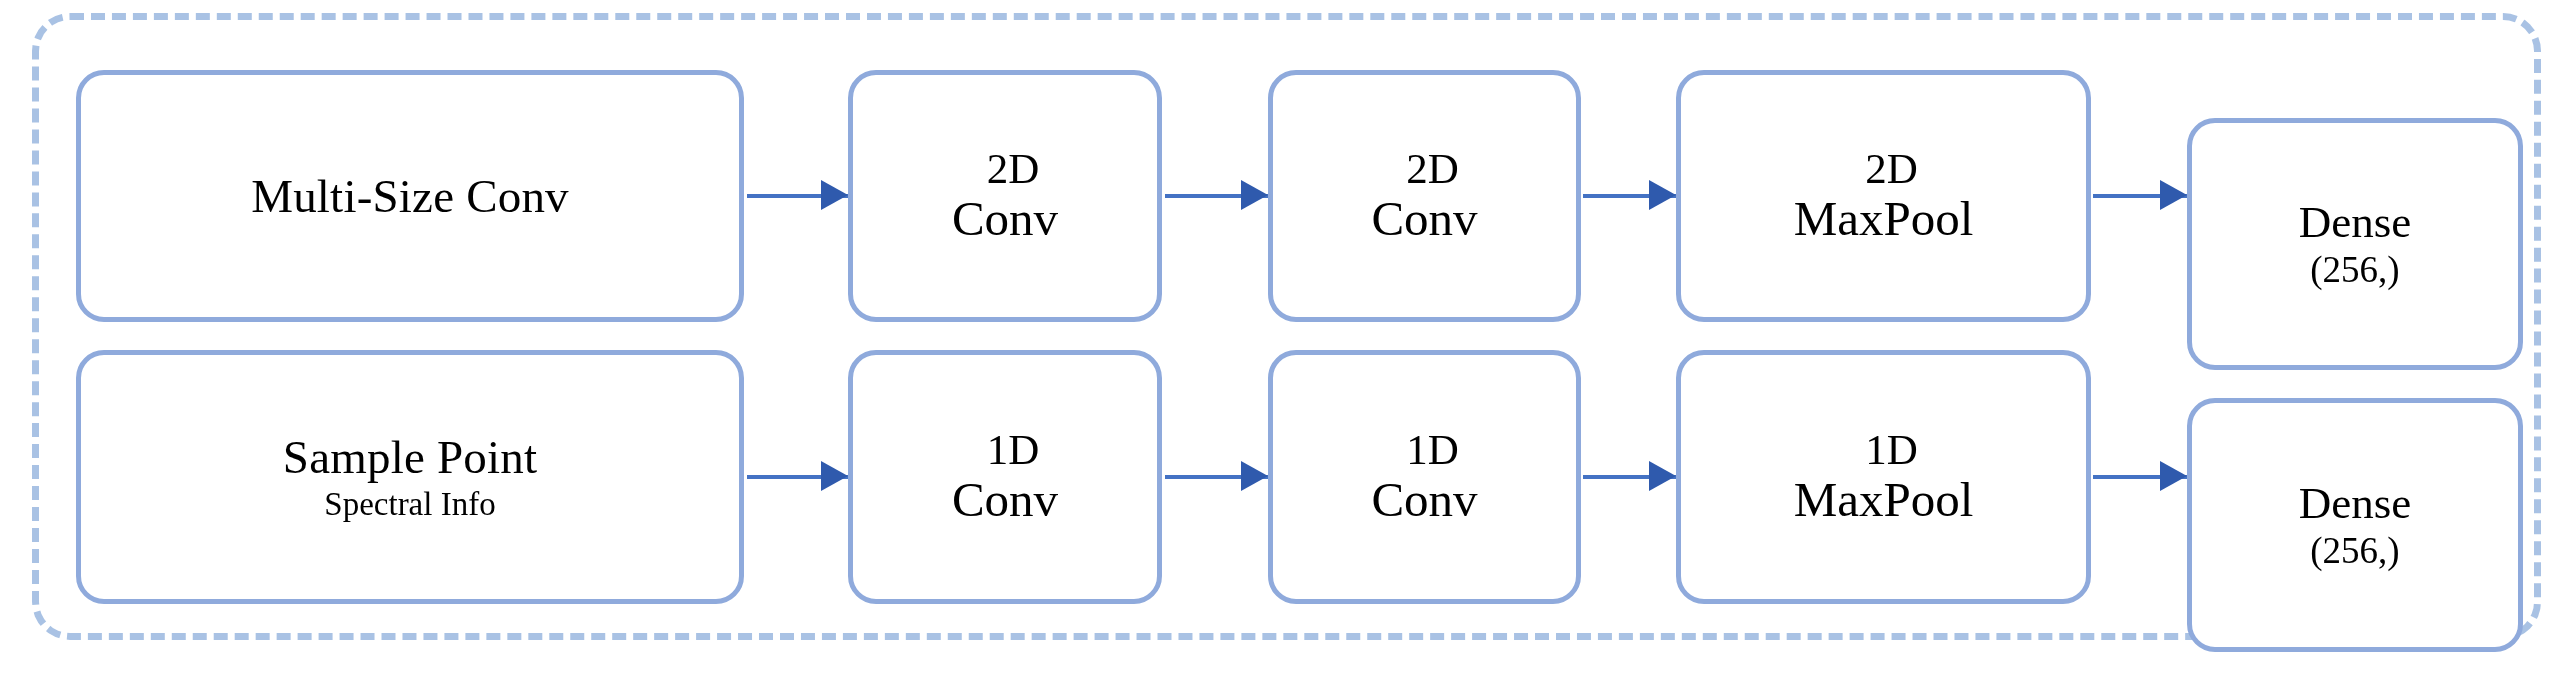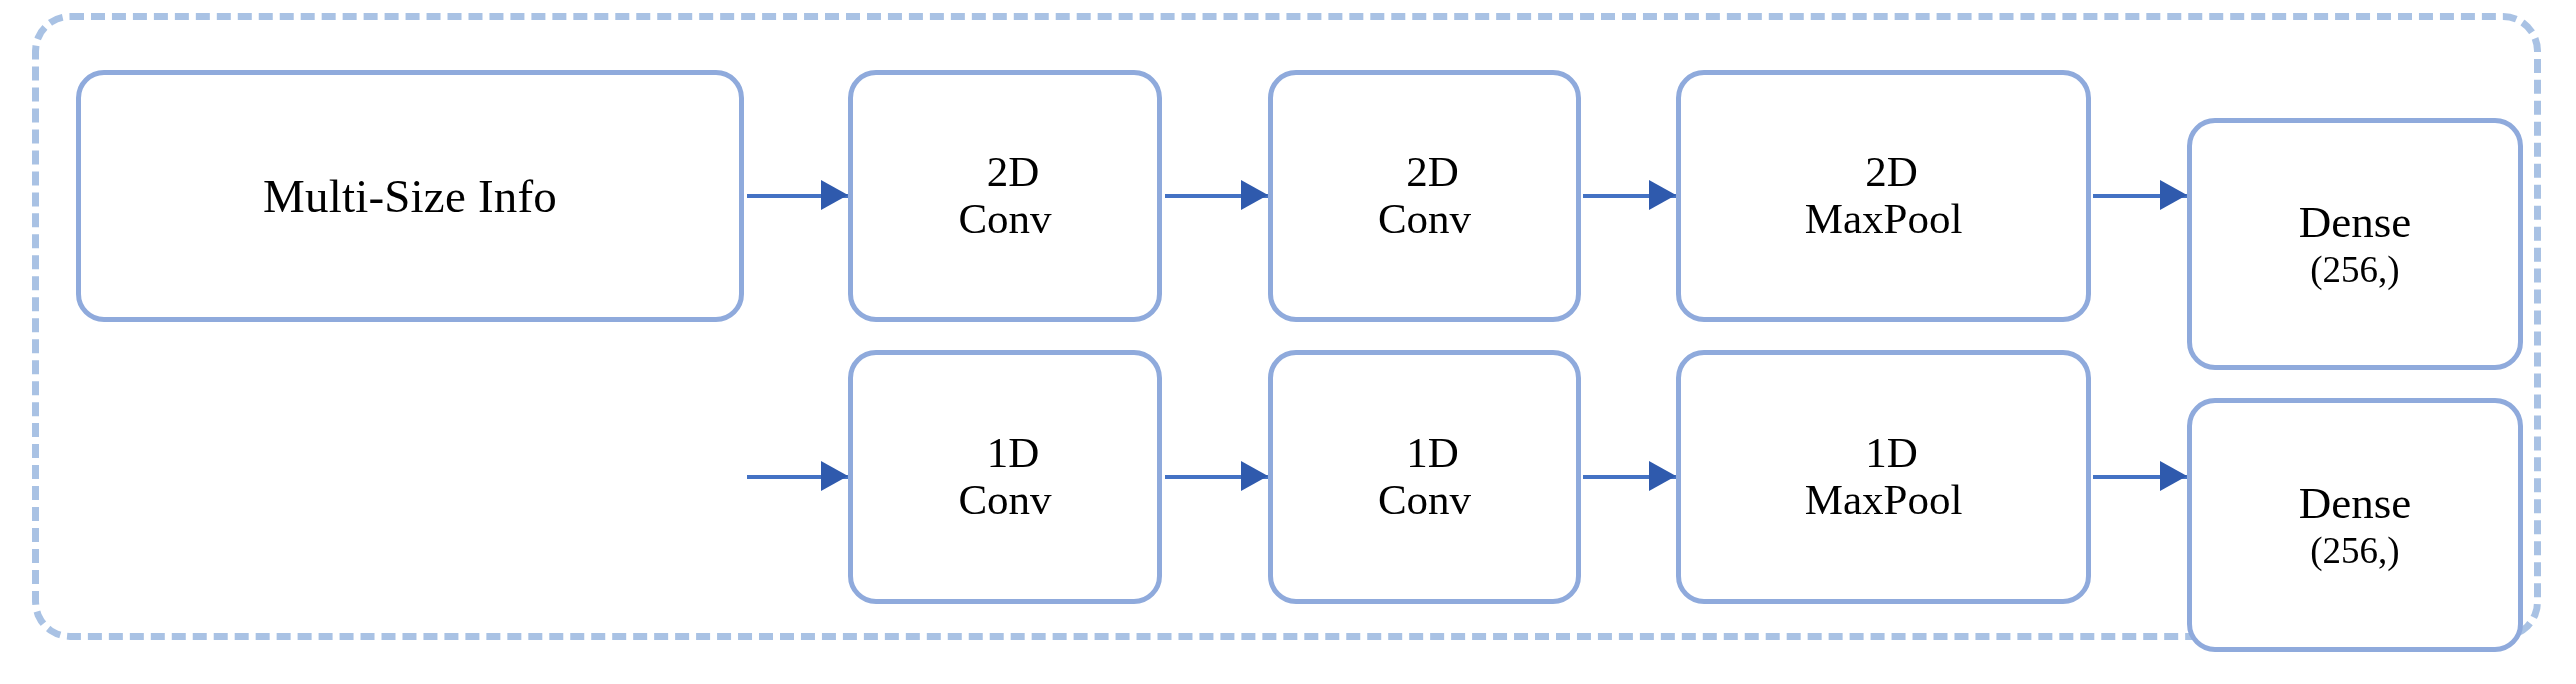--- a/index.html
+++ b/index.html
@@ -67,21 +67,21 @@
   .col2 { left: 848px; width: 314px; }
   .col3 { left: 1268px; width: 313px; }
   .col4 { left: 1676px; width: 415px; }
   .col5 { left: 2187px; width: 336px; margin-top: 48px; }
 
   
   .kind-input .node-title { font-size: 47px; letter-spacing: 0.2px; }
   .kind-input .node-sub   { font-size: 33px; margin-top: 5px; }
 
   .kind-layer .node-title { font-size: 43px; margin-left: 16px; }
-  .kind-layer .node-sub   { font-size: 43px; margin-top: 1.7px; }
+  .kind-layer .node-sub   { font-size: 49px; margin-top: 1.7px; }
 
   .kind-dense .node-title { font-size: 45px; }
   .kind-dense .node-sub   { font-size: 37px; margin-top: 5px; }
 
   
   .arrow {
     position: absolute;
     height: 0;
   }
   .arrow .shaft {
@@ -112,21 +112,21 @@
   .arrow.a4 { left: 2093px; width: 94px; }
 </style>
 </head>
 <body>
 
 <div id="diagram-root">
 
   <div class="dashed-container"></div>
 
   <div class="node-box row1 col1 kind-input">
-    <span class="node-title">Multi-Size Info</span>
+    <span class="node-title">Multi-Size Conv</span>
   </div>
 
   <div class="arrow r1 a1">
     <span class="shaft" style="width:100%"></span>
     <span class="head" style="right:0"></span>
   </div>
 
   <div class="node-box row1 col2 kind-layer">
     <span class="node-title">2D</span>
     <span class="node-sub">Conv</span>
@@ -155,20 +155,24 @@
   <div class="arrow r1 a4">
     <span class="shaft" style="width:100%"></span>
     <span class="head" style="right:0"></span>
   </div>
 
   <div class="node-box row1 col5 kind-dense">
     <span class="node-title">Dense</span>
     <span class="node-sub">(256,)</span>
   </div>
 
+  <div class="node-box row2 col1 kind-input">
+    <span class="node-title">Sample Point</span>
+    <span class="node-sub">Spectral Info</span>
+  </div>
 
   <div class="arrow r2 a1">
     <span class="shaft" style="width:100%"></span>
     <span class="head" style="right:0"></span>
   </div>
 
   <div class="node-box row2 col2 kind-layer">
     <span class="node-title">1D</span>
     <span class="node-sub">Conv</span>
   </div>

